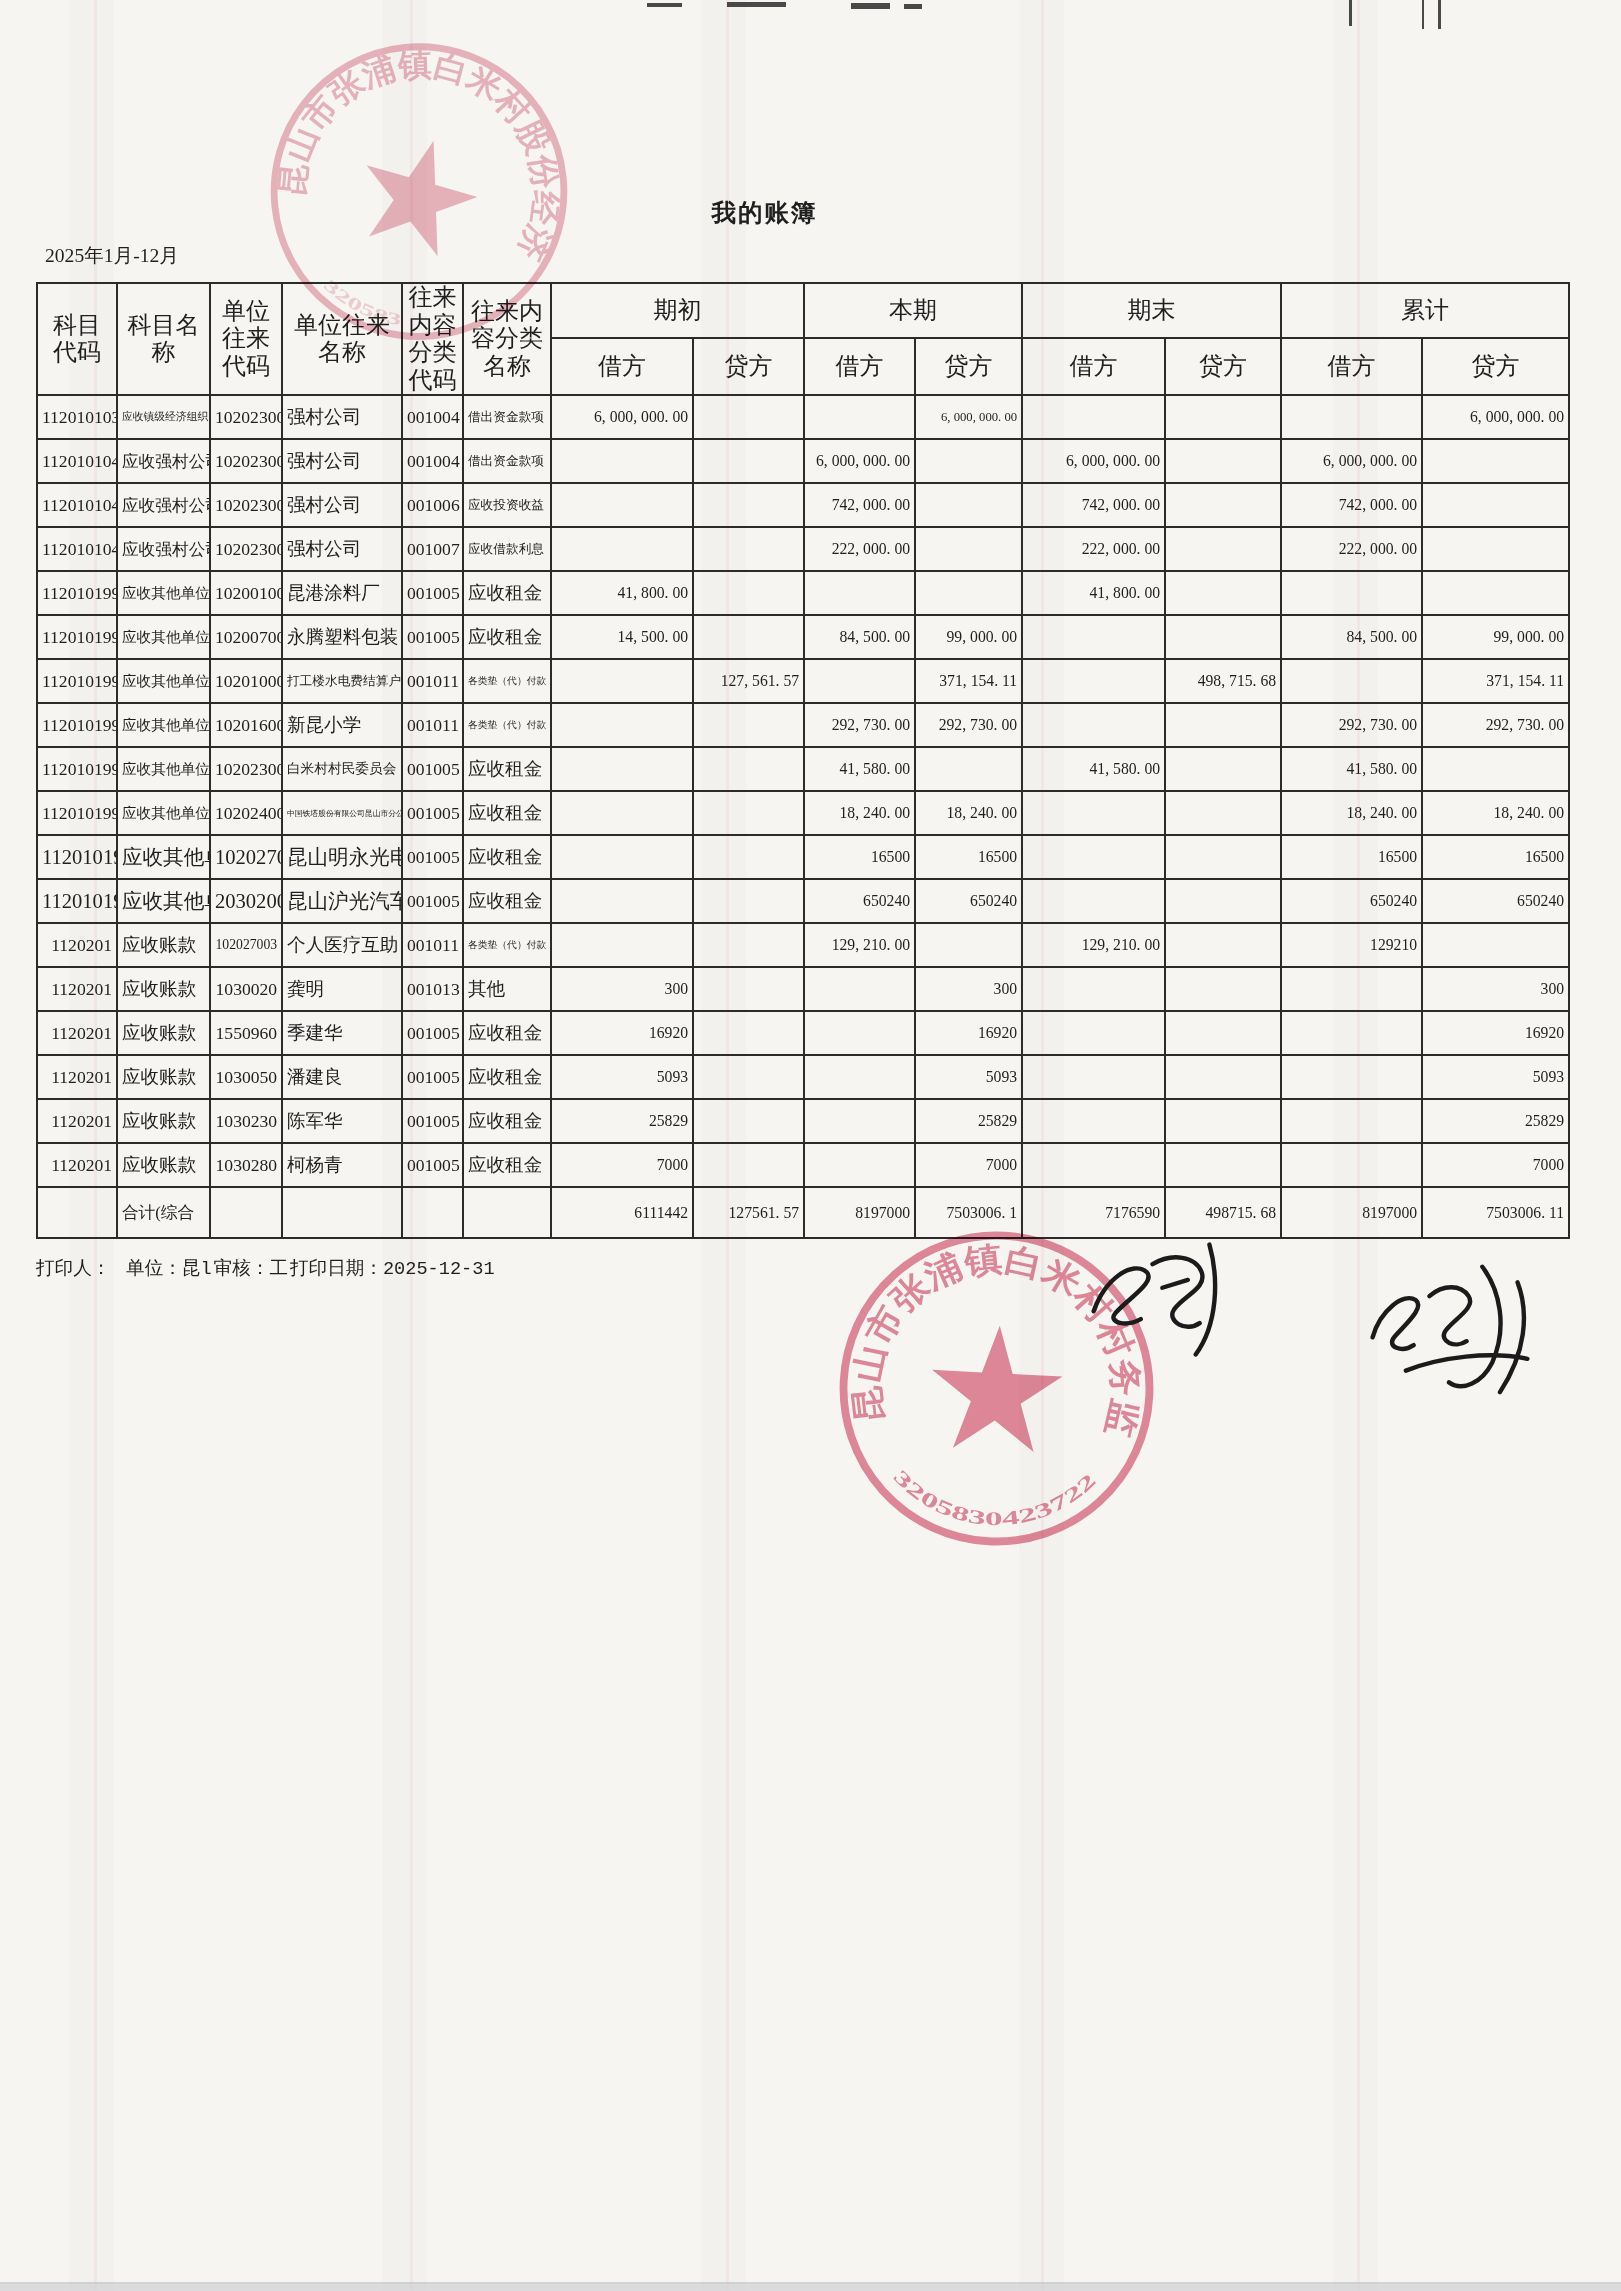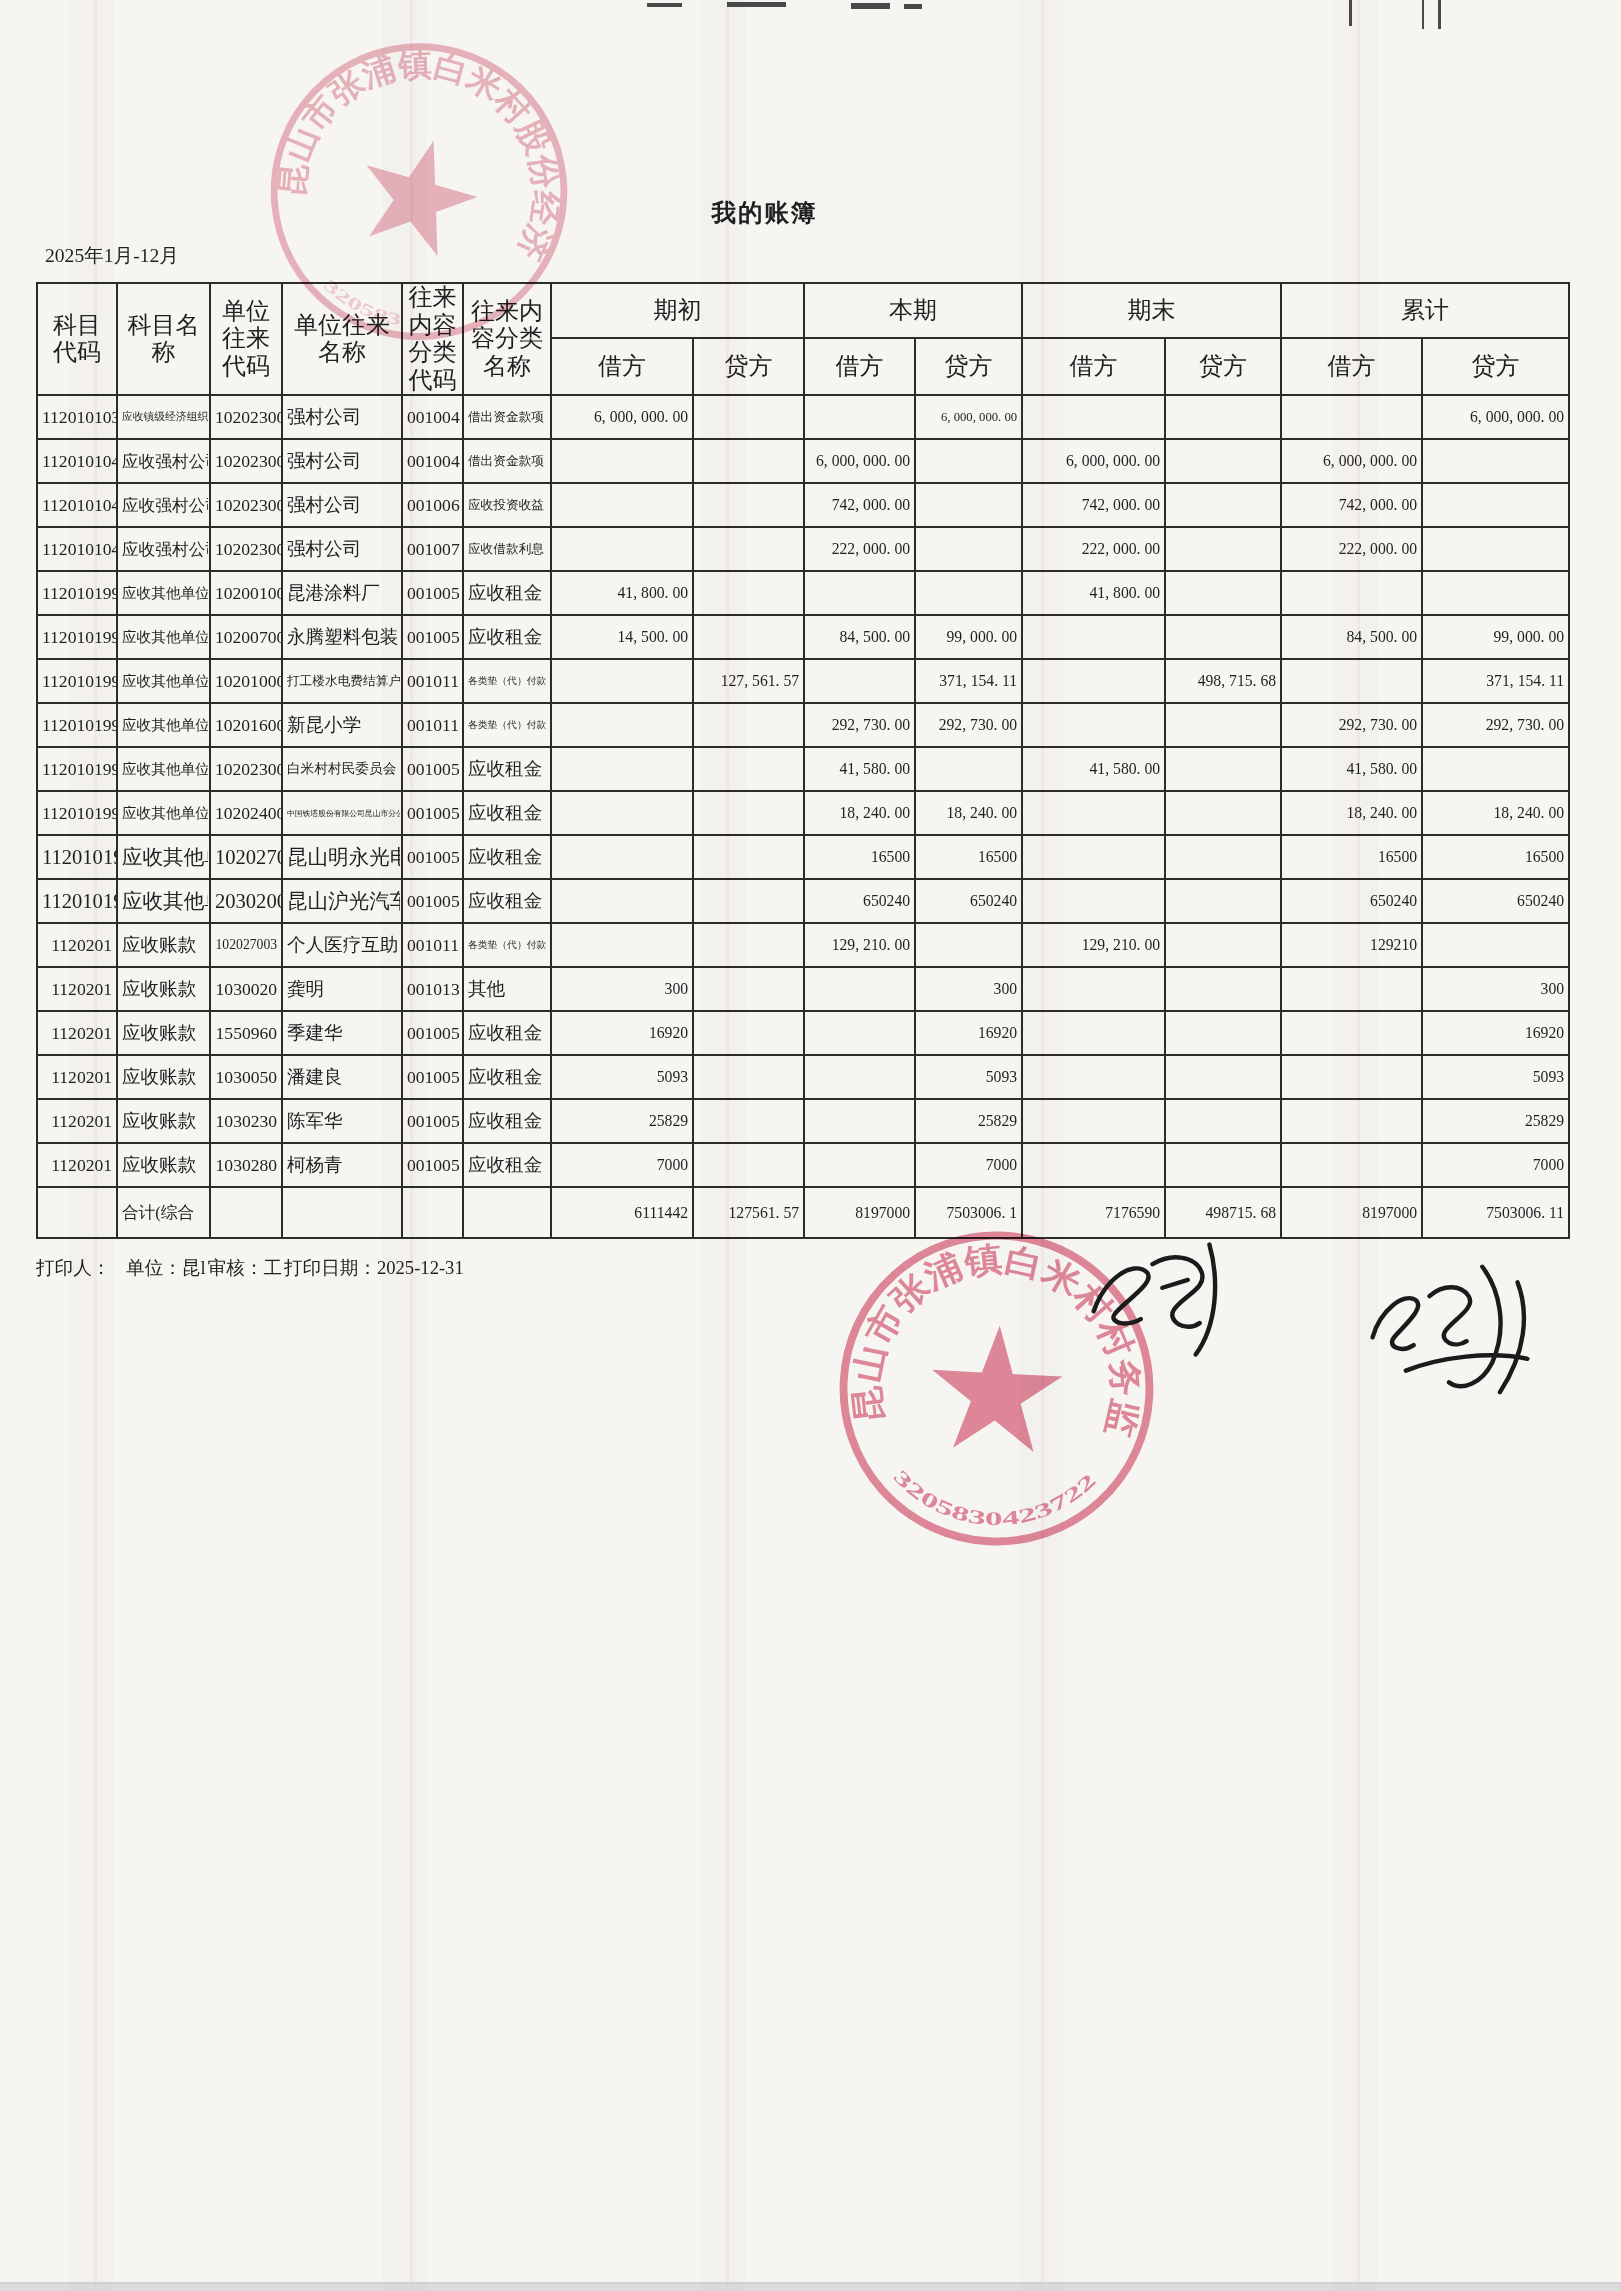--- a/index.html
+++ b/index.html
@@ -22,33 +22,33 @@
          font-weight:400;vertical-align:middle;}
   thead th{font-size:24px;font-weight:700;text-align:center;line-height:1.15;padding:2px;}
   thead tr.h1 th{height:51px;}
   thead tr.h2 th{height:54px;border-bottom:2.9px solid #2b2b2b;}
   tbody tr{height:44px;}
   tbody tr.total{height:51px;}
   tbody tr.total td{border-top:2.9px solid #2b2b2b;}
   td.num{text-align:right;font-size:15.7px;padding-right:4.9px;white-space:nowrap;}
   td.tx{font-size:18.6px;white-space:nowrap;}
   td.code,td.cat_code,td.unit_code{text-align:right;font-size:17.6px;}
-  td.name,td.unit_name,td.cat_name{text-align:left;padding-left:4.9px;border-radius:9px;}
+  td.name,td.unit_name,td.cat_name{text-align:left;padding-left:4.9px;}
   .f8{font-size:7.8px !important;}
   .f10{font-size:9.8px !important;}
   .f11{font-size:10.8px !important;}
   .f13{font-size:12.7px !important;}
   .f14{font-size:13.7px !important;}
   .f15{font-size:14.7px !important;}
   .f17{font-size:16.7px !important;}
   .f21{font-size:20.6px !important;}
   .clip{overflow:hidden;white-space:nowrap;}
 
   .footer{position:absolute;left:36px;top:1255px;font-size:18.6px;white-space:nowrap;}
-  .footer span{margin-right:2px;}
+  .footer span{margin-right:2px;font-family:Liberation Mono, monospace;}
   .footer span:first-child{margin-right:15.7px;}
 
   svg.stamp{position:absolute;pointer-events:none;mix-blend-mode:multiply;}
   svg.sig{position:absolute;pointer-events:none;}
   .artifact{position:absolute;background:#1e1e1e;opacity:.8;}
 </style>
 </head>
 <body>
 
 <div class="page">

